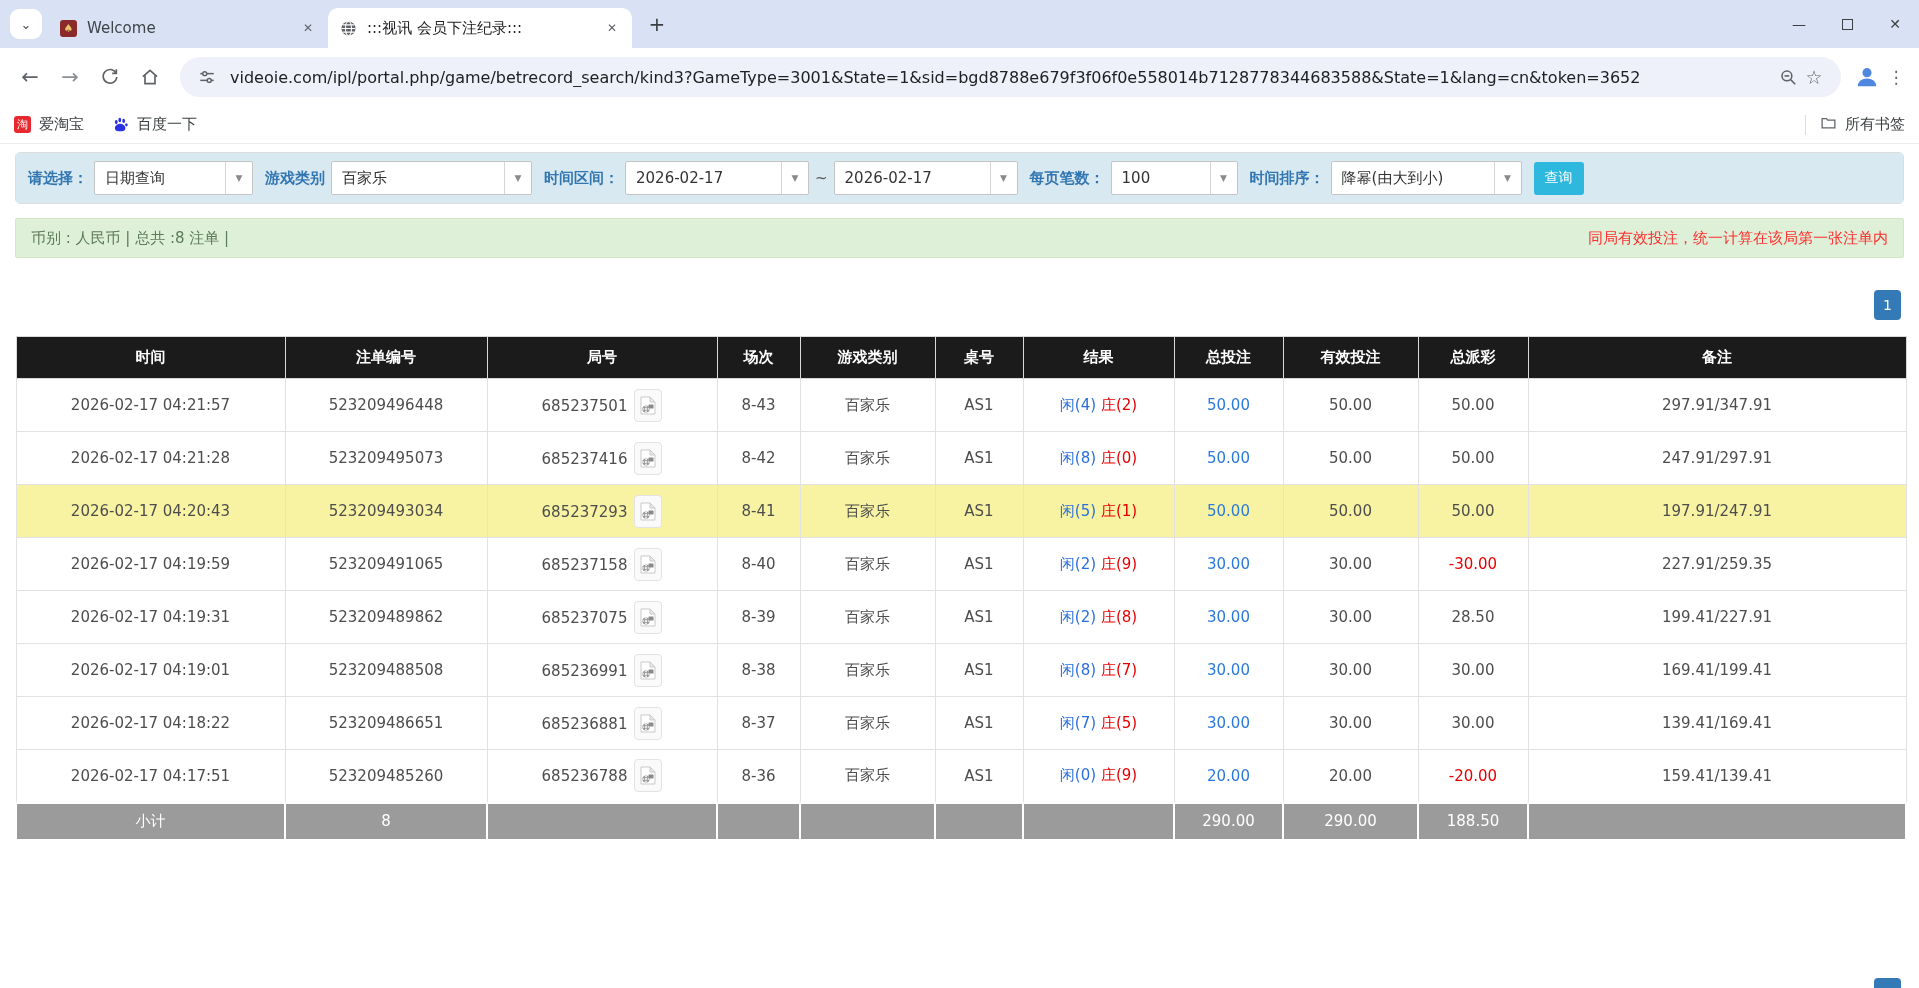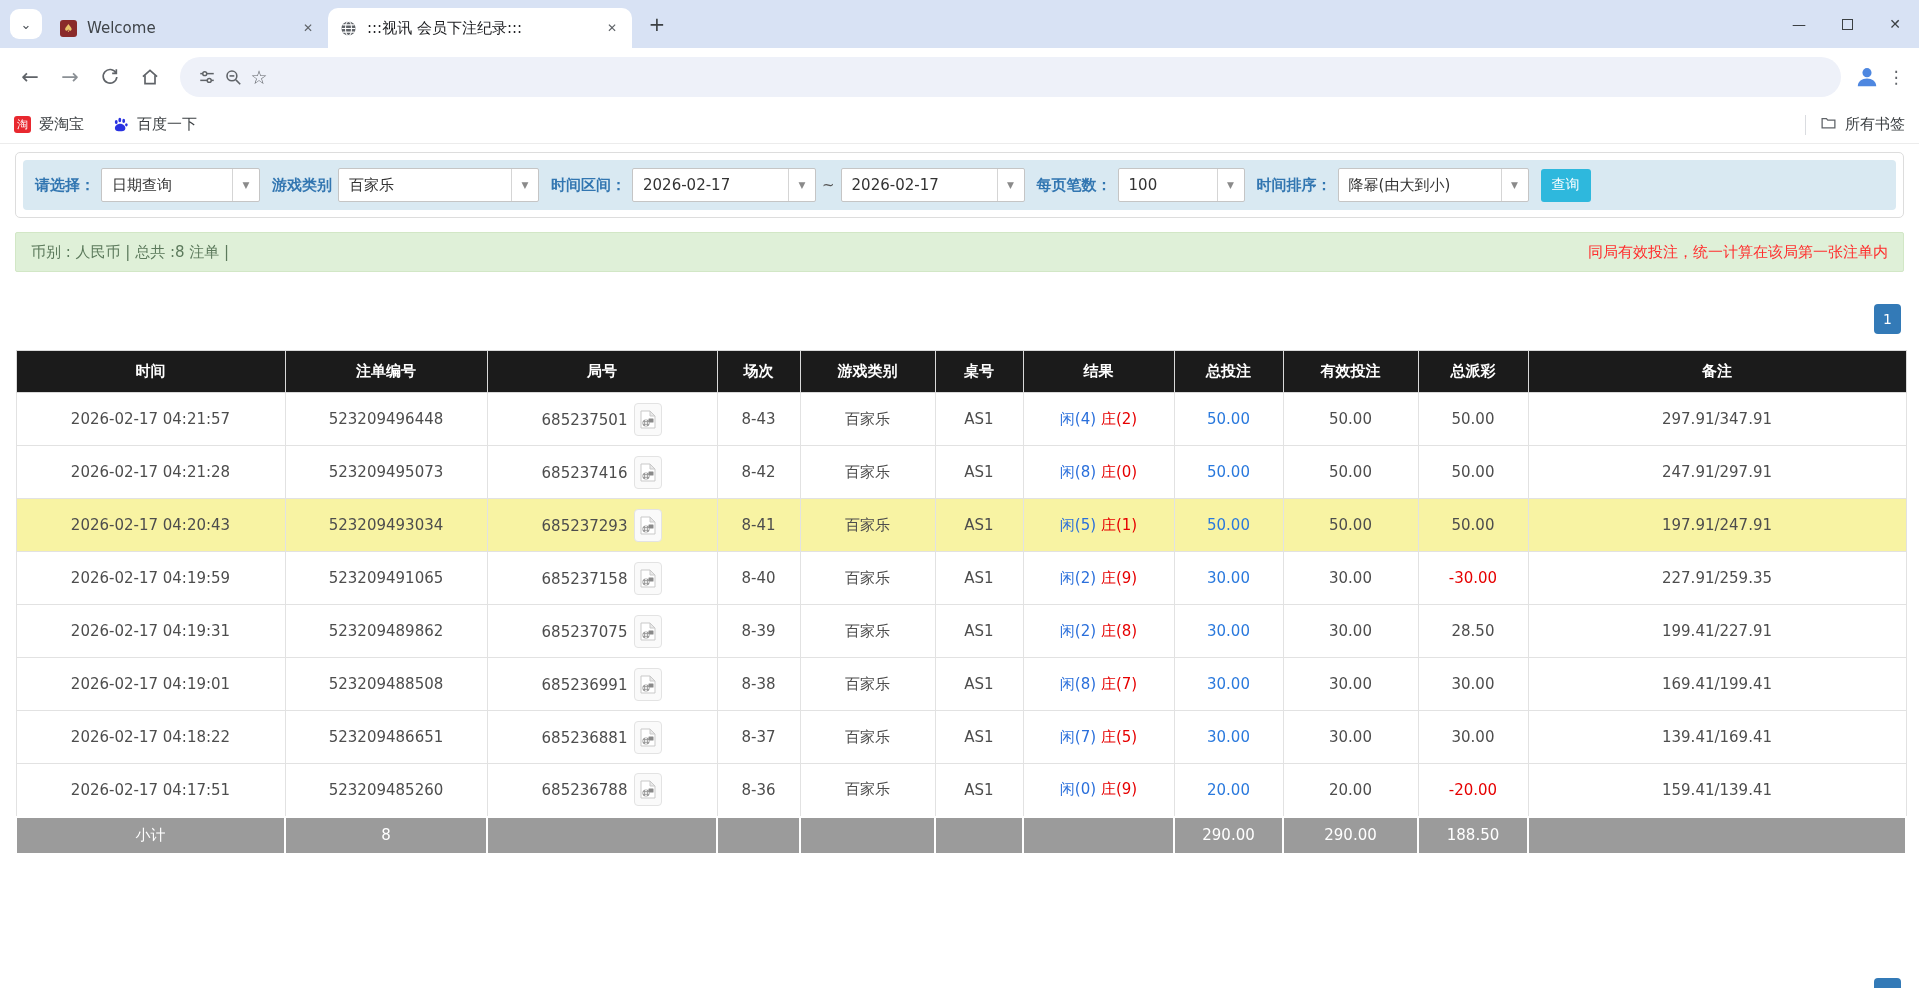--- a/index.html
+++ b/index.html
@@ -40,21 +40,21 @@
   .bookmarks { height:38px; background:#fff; border-bottom:1px solid #ececec; display:flex; align-items:center; padding:0 14px; }
   .bm-item { display:flex; align-items:center; font-size:15px; color:#3c4043; margin-right:28px; cursor:pointer; }
   .bm-item .bm-ic { width:17px; height:17px; margin-right:8px; }
   .bm-taobao { background:#e8282f; border-radius:3px; color:#fff; font-size:11px; line-height:17px; text-align:center; }
   .bm-right { margin-left:auto; display:flex; align-items:center; }
   .bm-divider { width:1px; height:20px; background:#dadce0; margin-right:14px; }
 
   
   .page-title { margin:26px 0 12px 15px; font-size:23px; font-weight:500; color:#222; }
 
-  .filter-outer { margin:8px 15px 0 15px; border:1px solid #ddd; border-radius:5px; padding:7px; background:#fff; }
+  .filter-outer { margin:8px 15px 0 15px; border:1px solid #ddd; border-radius:5px; background:#fff; }
   .filter-bar { background:#d9e9f2; border-radius:4px; display:flex; align-items:center; padding:8px 10px; }
   .f-label { color:#3276b1; font-weight:bold; font-size:15px; margin:0 6px 0 12px; white-space:nowrap; }
   .combo { display:inline-flex; height:34px; background:#fff; border:1px solid #c5c5c5; border-radius:2px; align-items:stretch; }
   .combo .val { display:flex; align-items:center; padding:0 10px; font-size:15px; color:#333; }
   .combo .arr { width:27px; border-left:1px solid #d5d5d5; display:flex; align-items:center; justify-content:center;
                 color:#8a8a8a; font-size:9px; cursor:pointer; }
   .w-select .val { width:130px; }  .w-game .val { width:172px; }  .w-date .val { width:155px; }
   .w-pp .val { width:98px; }       .w-sort .val { width:162px; }
   .tilde { color:#555; font-size:15px; margin:0 6px; }
   .query-btn { margin-left:12px; height:33px; padding:0 11px; background:#2eb8dd; color:#fff; border:none; border-radius:3px;
@@ -143,20 +143,21 @@
     </div>
     <div class="omnibox">
       <span class="omni-ic">
         <svg width="18" height="18" viewBox="0 0 24 24" stroke="#5f6368" stroke-width="2" fill="#fff">
             <line x1="3" y1="7.5" x2="21" y2="7.5"></line>
             <line x1="3" y1="16.5" x2="21" y2="16.5"></line>
             <circle cx="9" cy="7.5" r="2.6"></circle>
             <circle cx="15" cy="16.5" r="2.6"></circle>
           </svg>
       </span>
+      <span class="omni-url">videoie.com/ipl/portal.php/game/betrecord_search/kind3?GameType=3001&amp;State=1&amp;sid=bgd8788e679f3f06f0e558014b7128778344683588&amp;State=1&amp;lang=cn&amp;token=3652</span>
       <span class="omni-ic">
         <svg width="19" height="19" viewBox="0 0 24 24" fill="none" stroke="#5f6368" stroke-width="2">
             <circle cx="10" cy="10" r="6.2"></circle>
             <line x1="7" y1="10" x2="13" y2="10"></line>
             <line x1="15" y1="15" x2="20.5" y2="20.5"></line>
           </svg>
       </span>
       <span class="omni-ic star">☆</span>
     </div>
     <div class="avatar">

